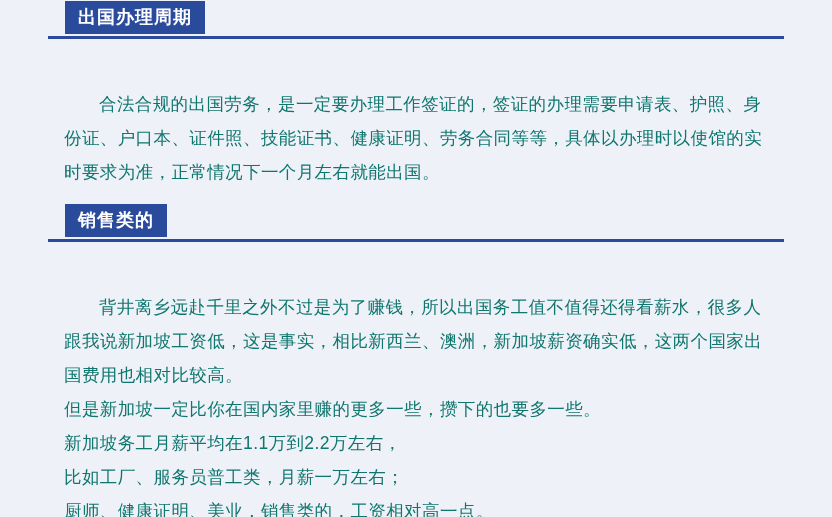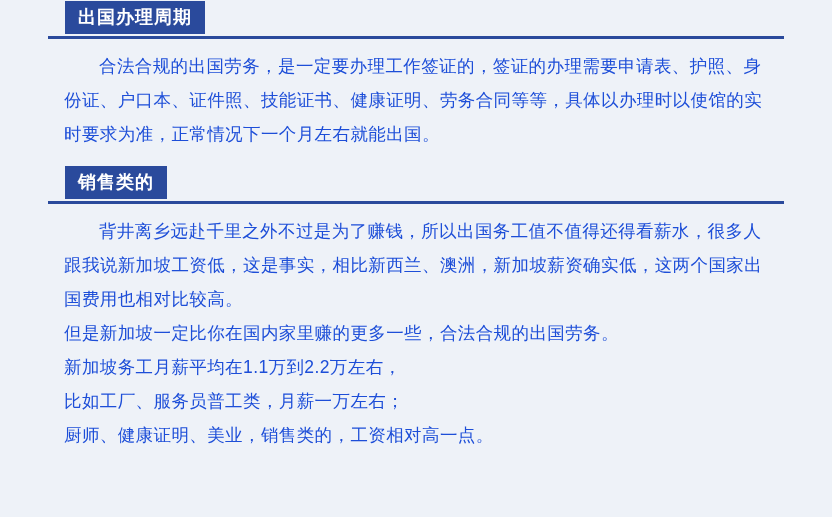--- a/index.html
+++ b/index.html
@@ -61,25 +61,26 @@
     font-weight: bold;
     letter-spacing: 1px;
     padding: 4px 12px 5px 12px;
     line-height: 1.25;
     box-shadow: 0 0 0 1px #2a4a9c;
   }
   .section-head.first {
     height: 36px;
   }
   .body-text {
-    color: #1d4ed8;
+    color: #0f766e;
     font-size: 17.5px;
     line-height: 34px;
     padding: 10px 16px 8px 16px;
     letter-spacing: 0.4px;
+    margin-top: 38px;
   }
   .body-text p {
     margin: 0;
   }
   .indent {
     text-indent: 2em;
   }
   .spacer-sm { height: 8px; }
   .block-b .body-text {
   }
@@ -102,21 +103,21 @@
     </div>
 
     <div class="spacer-sm"></div>
 
     <div class="section-head">
       <span class="tag">销售类的</span>
     </div>
     <div class="block-b">
       <div class="body-text">
         <p class="indent">背井离乡远赴千里之外不过是为了赚钱，所以出国务工值不值得还得看薪水，很多人跟我说新加坡工资低，这是事实，相比新西兰、澳洲，新加坡薪资确实低，这两个国家出国费用也相对比较高。</p>
-        <p>但是新加坡一定比你在国内家里赚的更多一些，合法合规的出国劳务。</p>
+        <p>但是新加坡一定比你在国内家里赚的更多一些，攒下的也要多一些。</p>
         <p>新加坡务工月薪平均在1.1万到2.2万左右，</p>
         <p>比如工厂、服务员普工类，月薪一万左右；</p>
         <p>厨师、健康证明、美业，销售类的，工资相对高一点。</p>
       </div>
     </div>
 
   </div>
 </div>
 
 </body></html>

